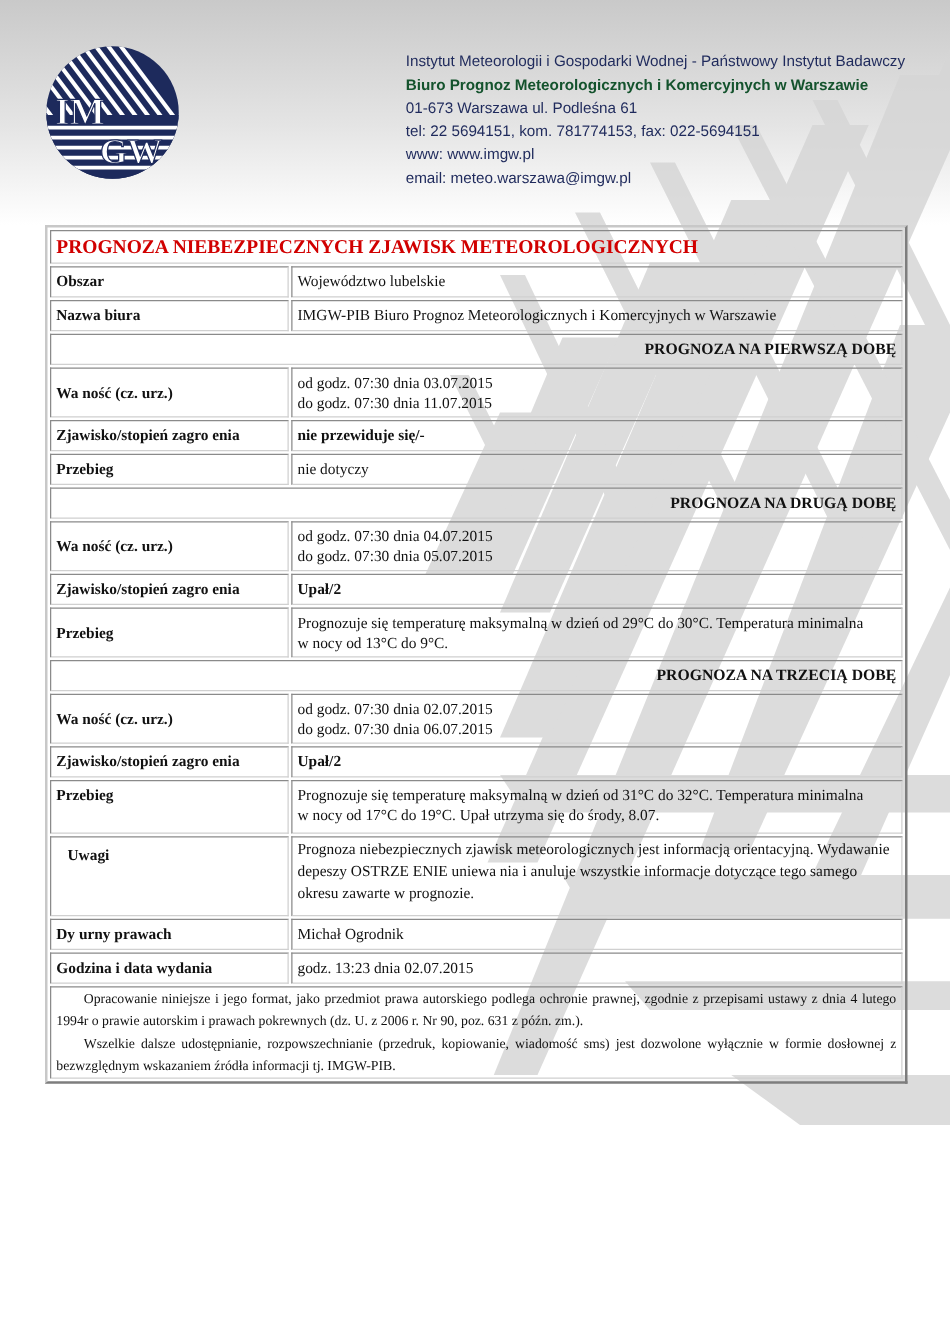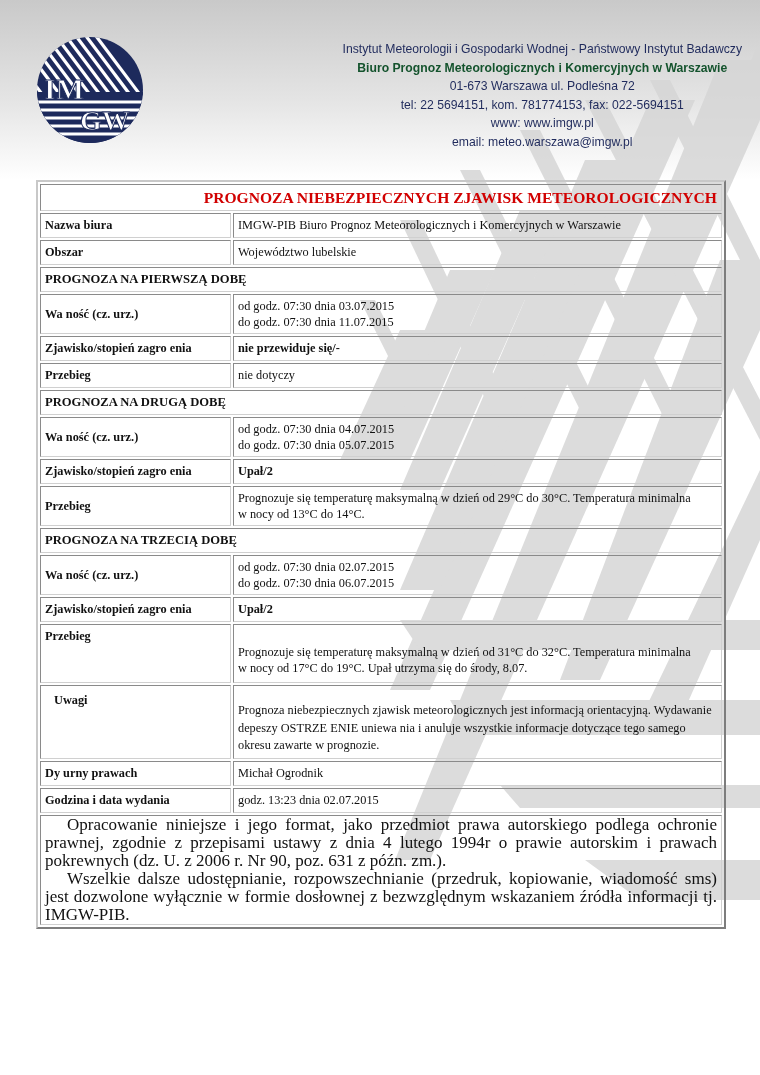--- a/index.html
+++ b/index.html
@@ -12,21 +12,21 @@
     position: absolute; left: 0; top: 0; width: 760px; height: 180px;
     background: linear-gradient(to bottom, #c9c9c9 0%, #e4e4e4 55%, #ffffff 100%);
   }
   .stripes {
     position: absolute; left: 0; top: 0; width: 760px; height: 1075px; overflow: hidden;
   }
   .logo {
     position: absolute; left: 36px; top: 36px; width: 108px; height: 108px;
   }
   .org {
-    position: absolute; right: 18px; top: 40px; text-align: center;
+    position: absolute; right: 36px; top: 40px; text-align: left;
     font-family: "Liberation Sans", sans-serif; font-size: 12.2px; line-height: 18.6px;
     color: #1f2a5c;
   }
   .org .bold { font-weight: bold; color: #14532d; }
   .org .plain { color: #1f2a5c; }
 
   table.form {
     position: absolute; left: 36px; top: 180px; width: 690px;
     border-collapse: separate; border-spacing: 2px;
     border: 2px solid #9a9a9a; border-right-color: #7d7d7d; border-bottom-color: #7d7d7d;
@@ -35,30 +35,30 @@
     font-size: 12.3px; color: #111;
   }
   table.form td {
     border: 1px solid #9a9a9a;
     border-top-color: #8a8a8a; border-left-color: #8a8a8a;
     border-bottom-color: #d0d0d0; border-right-color: #d0d0d0;
     padding: 0 4px; vertical-align: middle; background: transparent;
   }
   td.lbl { width: 172px; font-weight: bold; }
   td.title {
-    text-align: right; font-weight: bold; color: #d10000; font-size: 15.6px; height: 25px;
-  }
-  td.sect { text-align: left; font-weight: bold; height: 23px; font-size: 12.6px; }
+    text-align: left; font-weight: bold; color: #d10000; font-size: 15.6px; height: 25px;
+  }
+  td.sect { text-align: right; font-weight: bold; height: 23px; font-size: 12.6px; }
   tr.r1 td { height: 23px; }
   tr.r2 td { height: 38px; line-height: 16px; }
-  tr.r3 td { height: 56px; line-height: 17.5px; vertical-align: top; padding-top: 16px; }
+  tr.r3 td { height: 56px; line-height: 17.5px; vertical-align: top; padding-top: 1px; }
   tr.r3 td.lbl { vertical-align: top; padding-top: 6px; padding-left: 13px; }
   td.val-bold { font-weight: bold; margin-top: 20px; }
   td.footer {
-    padding: 2px 2px 4px 2px; line-height: 18px; font-size: 17px; text-align: justify;
+    padding: 2px 2px 4px 2px; line-height: 18px; font-size: 11px; text-align: justify;
   }
   td.footer p { margin: 0; text-indent: 22px; }
 </style>
 </head>
 <body>
 
 <div class="header-bg"></div>
 
 <svg class="stripes" viewBox="0 0 760 1075" width="760" height="1075">
   <g fill="#d6d6d6" opacity="0.85">
@@ -111,39 +111,39 @@
     <line x1="0" y1="90" x2="108" y2="90"></line>
     <line x1="0" y1="98" x2="108" y2="98"></line>
   </g>
   <text x="8" y="63" font-family="Liberation Serif, serif" font-weight="bold" font-size="30" fill="#ffffff" stroke="#1d2a5c" stroke-width="1">IM</text>
   <text x="44" y="94" font-family="Liberation Serif, serif" font-weight="bold" font-size="28" fill="#ffffff" stroke="#1d2a5c" stroke-width="1">GW</text>
 </svg>
 
 <div class="org">
   <div class="plain">Instytut Meteorologii i Gospodarki Wodnej - Państwowy Instytut Badawczy</div>
   <div class="bold">Biuro Prognoz Meteorologicznych i Komercyjnych w Warszawie</div>
-  <div class="plain">01-673 Warszawa ul. Podleśna 72</div>
+  <div class="plain">01-673 Warszawa ul. Podleśna 61</div>
   <div class="plain">tel: 22 5694151, kom. 781774153, fax: 022-5694151</div>
   <div class="plain">www: www.imgw.pl</div>
   <div class="plain">email: meteo.warszawa@imgw.pl</div>
 </div>
 
 <table class="form">
   <tbody>
       <tr>
     <td colspan="2" class="title">PROGNOZA NIEBEZPIECZNYCH ZJAWISK METEOROLOGICZNYCH</td>
   </tr>
   <tr class="r1">
+    <td class="lbl">Obszar</td>
+    <td>Województwo lubelskie</td>
+  </tr>
+  <tr class="r1">
     <td class="lbl">Nazwa biura</td>
     <td>IMGW-PIB Biuro Prognoz Meteorologicznych i Komercyjnych w Warszawie</td>
   </tr>
-  <tr class="r1">
-    <td class="lbl">Obszar</td>
-    <td>Województwo lubelskie</td>
-  </tr>
 
   <tr>
         <td colspan="2" class="sect">PROGNOZA NA PIERWSZĄ DOBĘ</td>
       </tr>
   <tr class="r2">
     <td class="lbl">Wa  ność (cz. urz.)</td>
     <td>
       <div>od godz. 07:30 dnia 03.07.2015</div>
       <div>do godz. 07:30 dnia 11.07.2015</div>
     </td>
@@ -168,41 +168,41 @@
     </td>
   </tr>
   <tr class="r1">
     <td class="lbl">Zjawisko/stopień zagro  enia</td>
     <td class="val-bold">Upał/2</td>
   </tr>
   <tr class="r2">
     <td class="lbl">Przebieg</td>
     <td>
       <div>Prognozuje się temperaturę maksymalną w dzień od 29°C do 30°C. Temperatura minimalna</div>
-      <div>w nocy od 13°C do 14°C.</div>
+      <div>w nocy od 13°C do 9°C.</div>
     </td>
   </tr>
 
   <tr>
         <td colspan="2" class="sect">PROGNOZA NA TRZECIĄ DOBĘ</td>
       </tr>
   <tr class="r2">
     <td class="lbl">Wa  ność (cz. urz.)</td>
     <td>
       <div>od godz. 07:30 dnia 02.07.2015</div>
       <div>do godz. 07:30 dnia 06.07.2015</div>
     </td>
   </tr>
   <tr class="r1">
     <td class="lbl">Zjawisko/stopień zagro  enia</td>
     <td class="val-bold">Upał/2</td>
   </tr>
   <tr class="r2">
     <td class="lbl" style="vertical-align:top;padding-top:3px;">Przebieg</td>
-    <td style="vertical-align:top;padding-top:19px;">
+    <td style="vertical-align:top;padding-top:3px;">
       <div>Prognozuje się temperaturę maksymalną w dzień od 31°C do 32°C. Temperatura minimalna</div>
       <div>w nocy od 17°C do 19°C. Upał utrzyma się do środy, 8.07.</div>
     </td>
   </tr>
 
   <tr class="r3">
     <td class="lbl">Uwagi</td>
     <td>
       <div>Prognoza niebezpiecznych zjawisk meteorologicznych jest informacją orientacyjną. Wydawanie</div>
       <div>depeszy OSTRZE  ENIE uniewa  nia i anuluje wszystkie informacje dotyczące tego samego</div>

